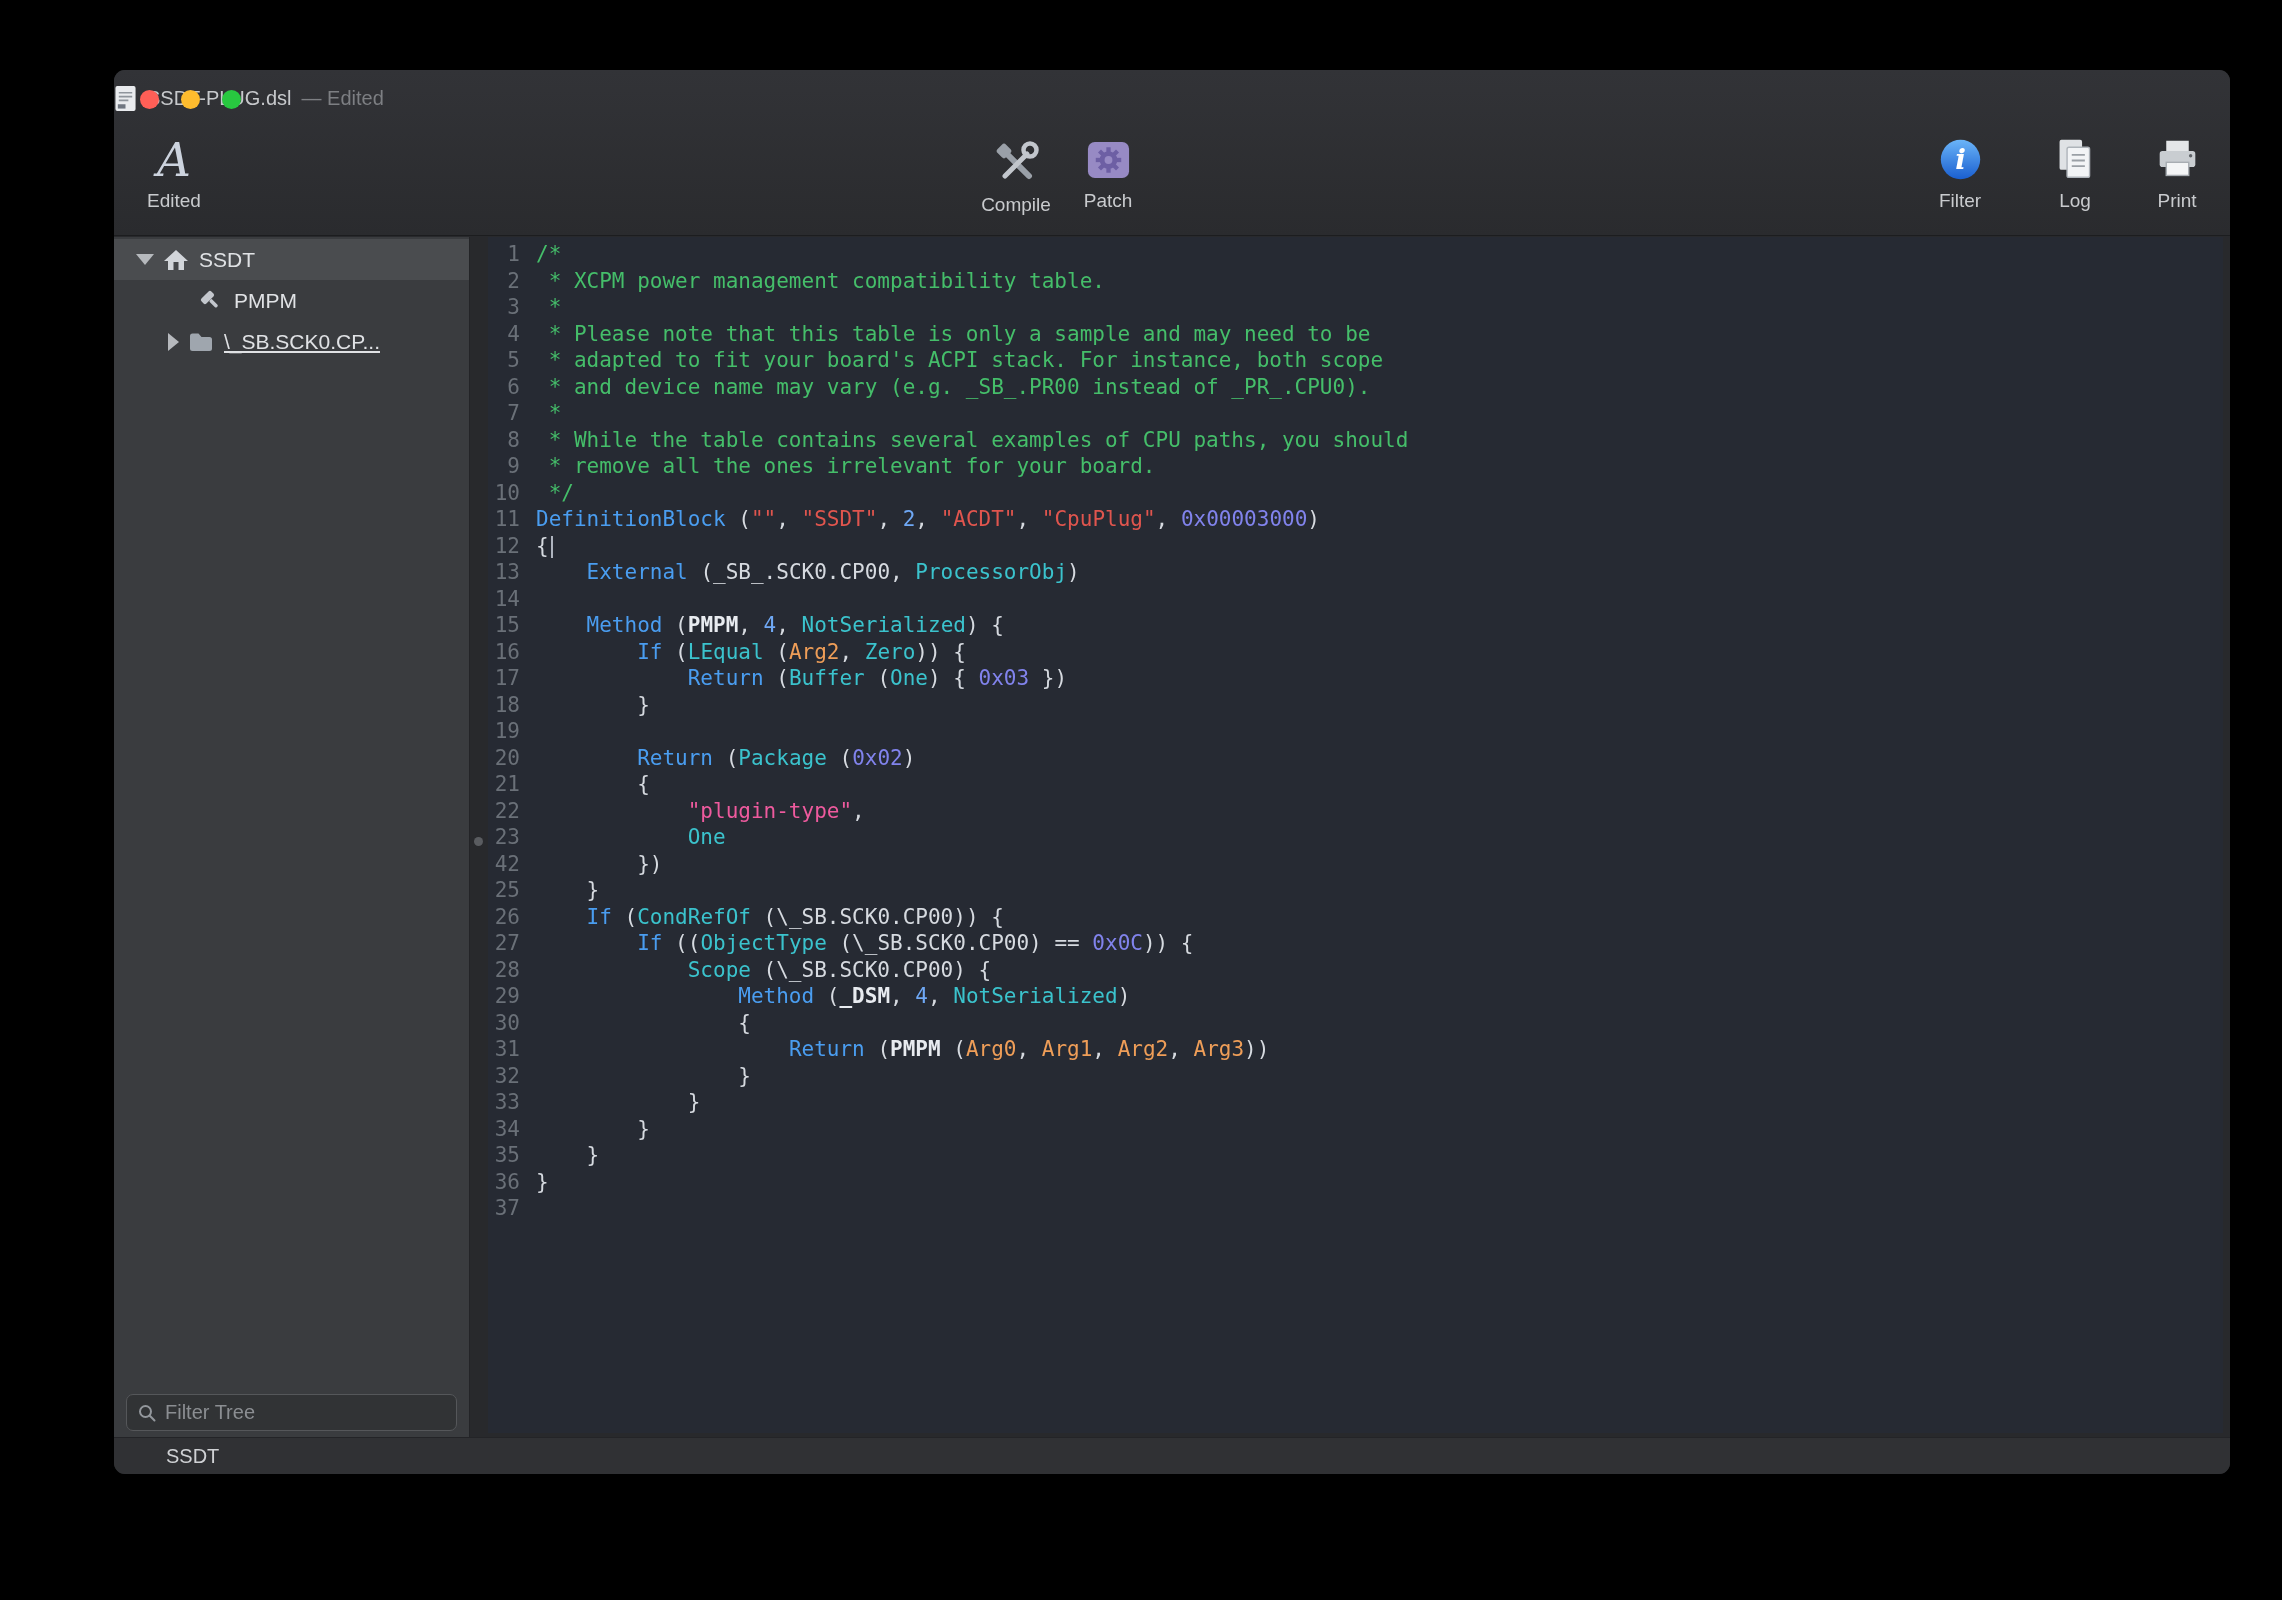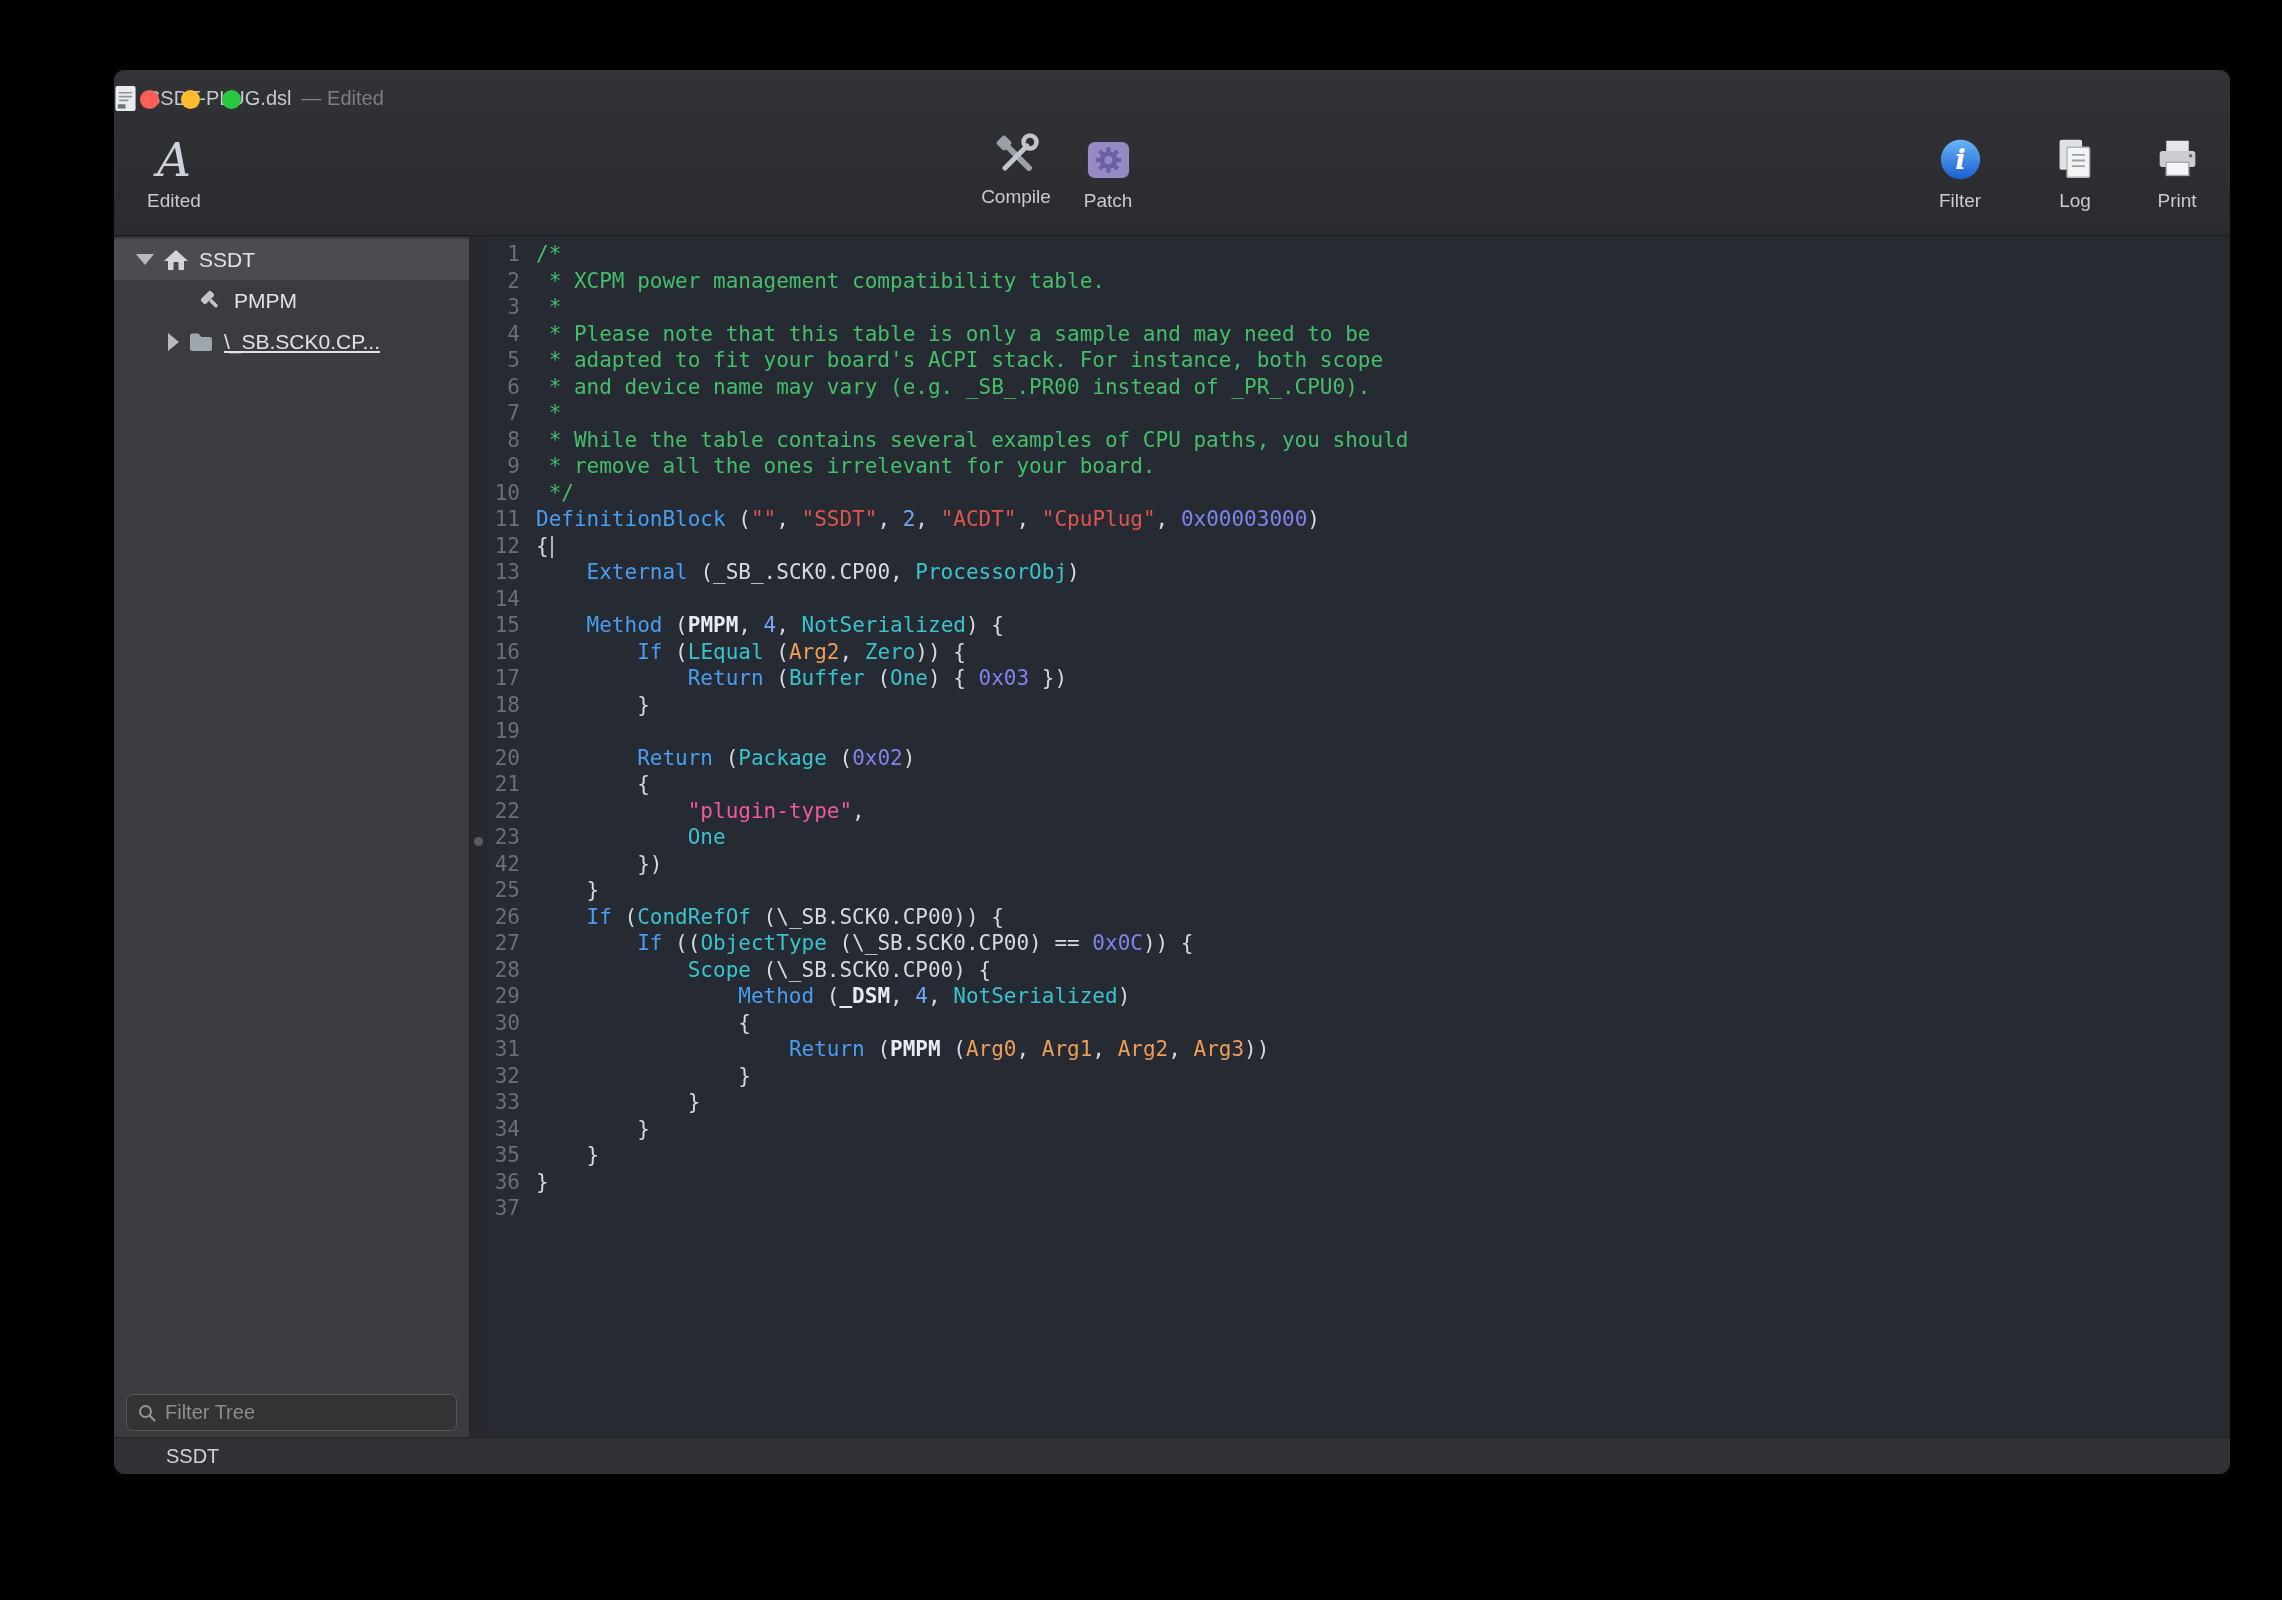--- a/index.html
+++ b/index.html
@@ -22,21 +22,21 @@
   .title { display:flex; align-items:center; gap:10px; font-size:20px; }
   .title-main   { color:#c7c9cc; }
   .title-edited { color:#7d7f83; }
 
   .toolbar { position:relative; height:110px; }
   .tb-item { position:absolute; display:flex; flex-direction:column; align-items:center;
              width:100px; cursor:default; }
   .tb-icon { height:58px; display:flex; align-items:center; justify-content:center; }
   .tb-label { font-size:19px; color:#c9cbce; margin-top:2px; }
   .tb-fonts   { left:10px; top:4px; }
-  .tb-compile { left:852px; top:0; }
+  .tb-compile { left:852px; top:8px; }
   .tb-patch   { left:944px; top:4px; }
   .tb-right   { position:absolute; right:16px; top:4px; display:flex; gap:30px; }
   .tb-right .tb-item { position:static; }
   .fonts-a { font-family:"DejaVu Serif",serif; font-style:italic; font-size:47px;
              color:#ccd3de; line-height:1; }
 
   
   .main { position:absolute; left:0; top:167px; right:0; bottom:37px; display:flex;
           background:#28292c; }
 

